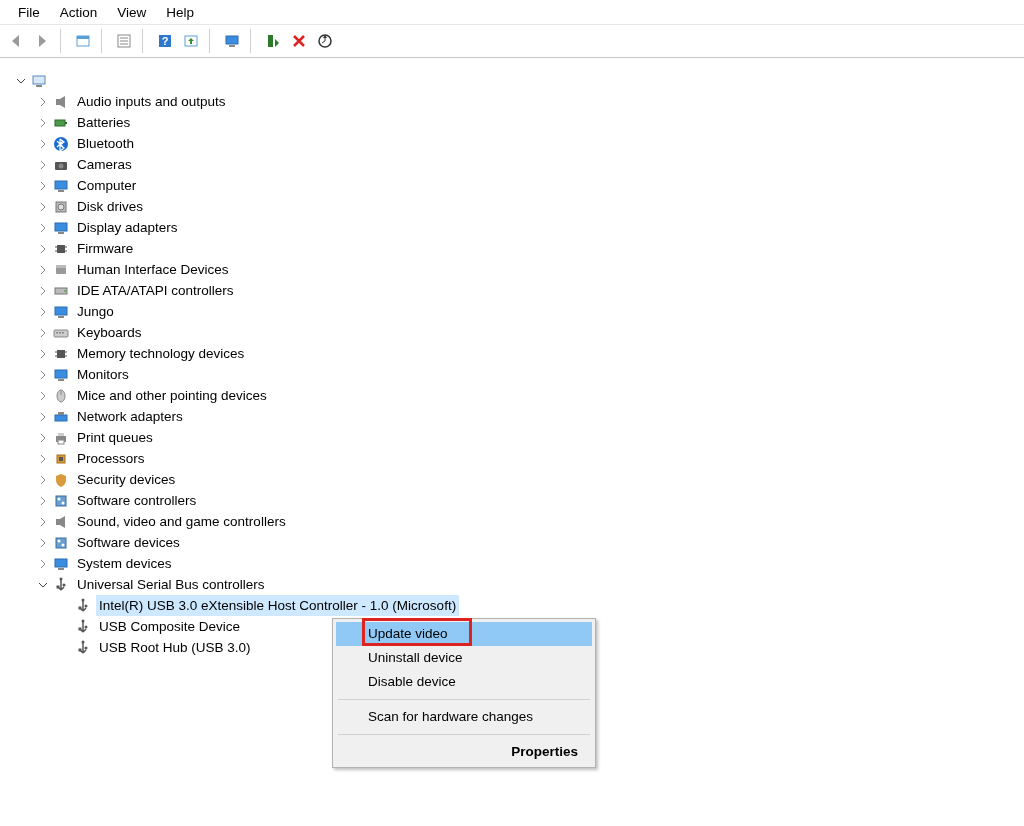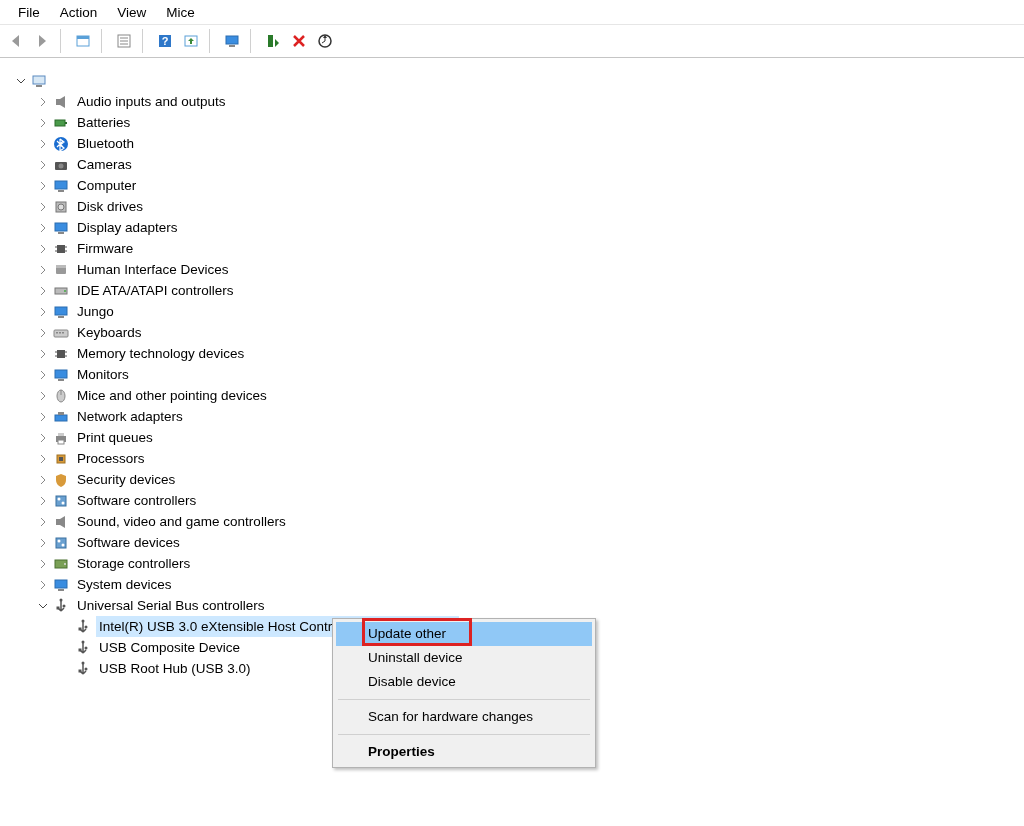--- a/index.html
+++ b/index.html
@@ -25,34 +25,34 @@
   .expander { width:14px; height:14px; display:flex; align-items:center; justify-content:center; margin-right:1px; }
   .expander svg { display:block; }
   .dev-icon { width:16px; height:16px; margin:0 5px 0 2px; display:flex; align-items:center; justify-content:center; }
   .node-label { white-space:nowrap; padding:0 3px; }
   .node.selected .node-label { background:#cde8ff; }
 
   
   .ctx { position:absolute; left:332px; top:560px; width:264px; background:#f0f0f0; border:1px solid #b2b2b2; box-shadow:2px 2px 3px rgba(0,0,0,.25); padding:3px; }
   .ctx-item { height:24px; line-height:24px; padding:0 14px 0 32px; position:relative; }
   .ctx-item.highlight { background:#90c8f6; }
-  .ctx-item.bold { font-weight:700; }
+  .ctx-item.bold { font-weight:700;text-align:right; }
   .ctx-sep { height:1px; background:#d0d0d0; margin:5px 2px; }
   .ctx-marker { position:absolute; border:3px solid #d22; left:26px; top:-4px; width:110px; height:28px; pointer-events:none; }
 
   svg { overflow:visible; }
 </style>
 </head>
 <body>
 
 <div class="menubar">
   <div class="item">File</div>
   <div class="item">Action</div>
   <div class="item">View</div>
-  <div class="item">Mice</div>
+  <div class="item">Help</div>
 </div>
 <hr class="hr1">
 
 <div class="toolbar">
   <div class="tb-btn">
     <svg width="16" height="16">
         <path d="M11 2 L4 8 L11 14" fill="#9a9a9a"></path>
       </svg>
   </div>
   <div class="tb-btn">
@@ -489,36 +489,20 @@
                 </svg>
               </span>
               <span class="dev-icon">
                 <svg width="16" height="16">
                   <rect x="3" y="3" width="10" height="10" fill="#6aa0d0" stroke="#3a70a0"></rect>
                   <circle cx="6" cy="6" r="1.5" fill="#fff"></circle>
                   <circle cx="10" cy="10" r="1.5" fill="#fff"></circle>
                 </svg>
               </span>
               <span class="node-label">Software devices</span>
-            </div>
-          </li>
-          <li>
-            <div class="node">
-              <span class="expander">
-                <svg width="10" height="10">
-                  <path d="M3 1 L7 5 L3 9" fill="none" stroke="#888"></path>
-                </svg>
-              </span>
-              <span class="dev-icon">
-                <svg width="16" height="16">
-                  <rect x="2" y="4" width="12" height="8" fill="#7aa056" stroke="#4a7030"></rect>
-                  <circle cx="12" cy="8" r="1" fill="#ddd"></circle>
-                </svg>
-              </span>
-              <span class="node-label">Storage controllers</span>
             </div>
           </li>
           <li>
             <div class="node">
               <span class="expander">
                 <svg width="10" height="10">
                   <path d="M3 1 L7 5 L3 9" fill="none" stroke="#888"></path>
                 </svg>
               </span>
               <span class="dev-icon">
@@ -591,21 +575,21 @@
                 </div>
               </li>
             </ul>
           </li>
         </ul>
     </li>
   </ul>
 
   <div class="ctx">
     <div class="ctx-item highlight">
-      <span>Update other</span>
+      <span>Update video</span>
       <div class="ctx-marker"></div>
     </div>
     <div class="ctx-item">Uninstall device</div>
     <div class="ctx-item">Disable device</div>
     <div class="ctx-sep"></div>
     <div class="ctx-item">Scan for hardware changes</div>
     <div class="ctx-sep"></div>
     <div class="ctx-item bold">Properties</div>
   </div>
 </div>

